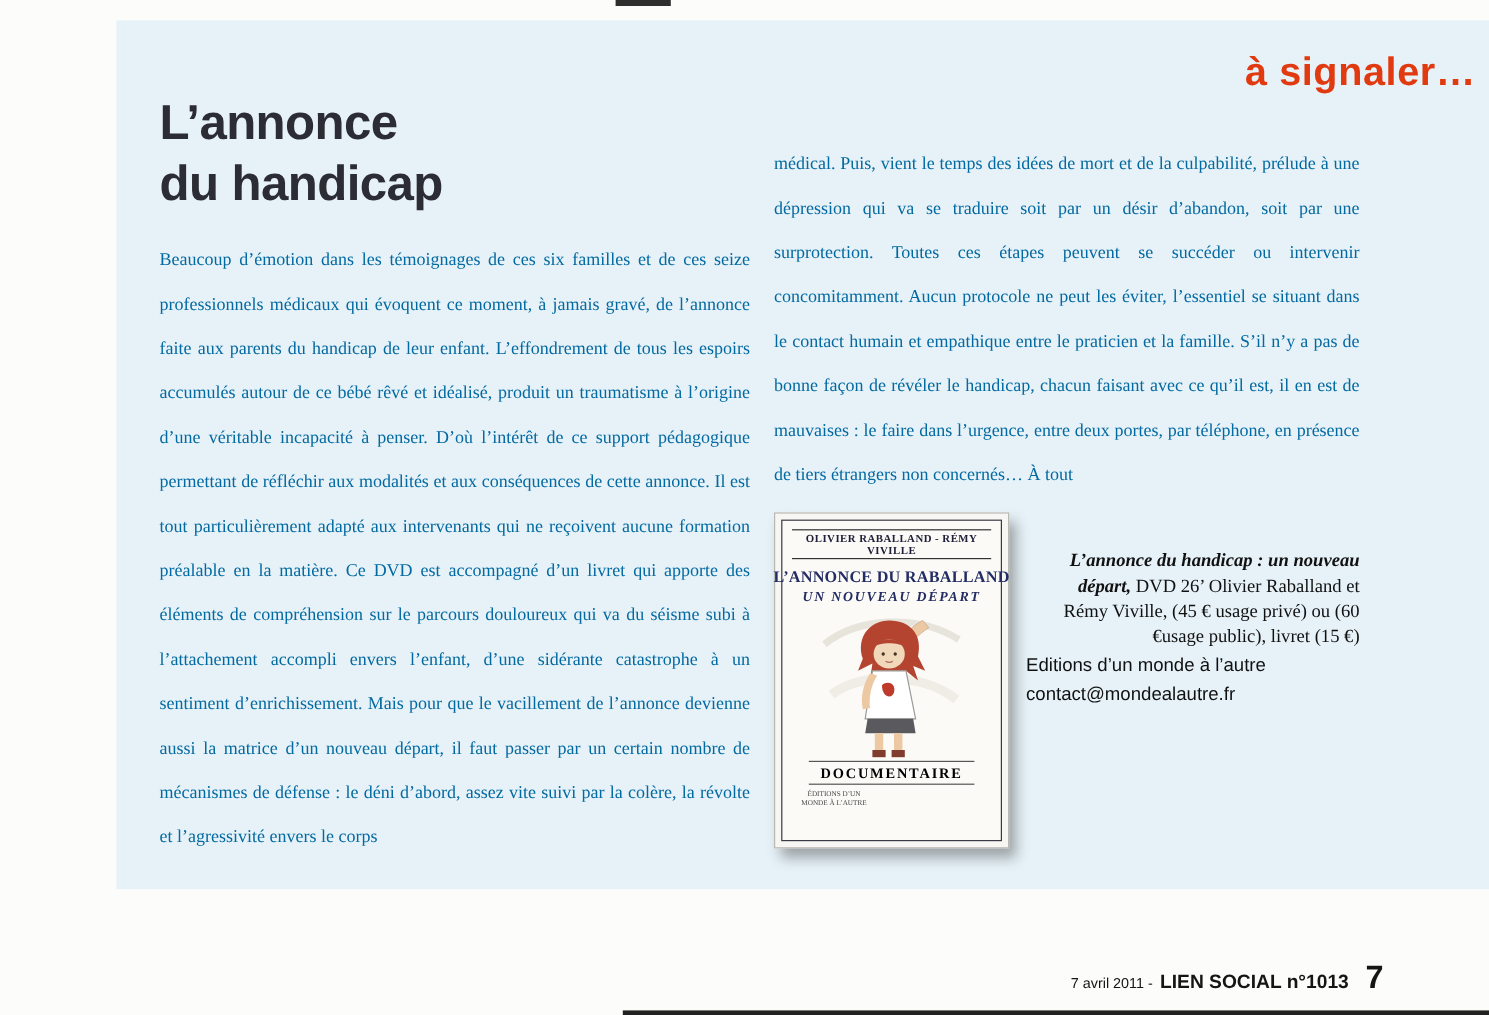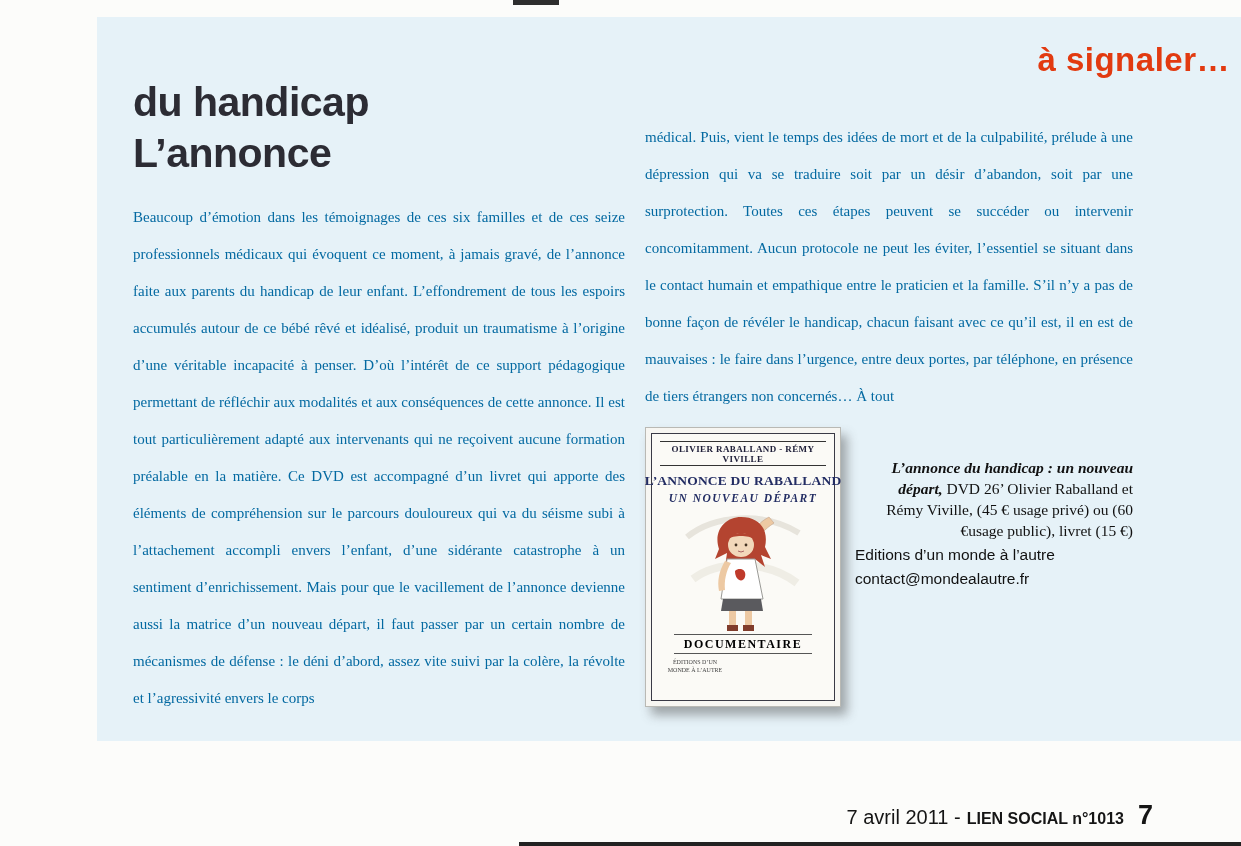--- a/index.html
+++ b/index.html
@@ -84,40 +84,40 @@
   .caption-line {
     font-family:"Liberation Sans", sans-serif;
     font-size:15.5px; line-height:21px; color:#111; margin:3px 0 0 0;
   }
 
   .footer {
     position:absolute; top:774px; right:88px;
     font-family:"Liberation Sans", sans-serif;
     display:flex; align-items:baseline; color:#151515;
   }
-  .footer-date { font-size:20px; margin-right:6px; }
+  .footer-date { font-size:12px; margin-right:6px; }
   .footer-mag { font-size:16px; font-weight:700;margin-top:36px; }
   .footer-page { font-size:27px; font-weight:700; margin-left:14px; }
 
   .scan-edge-bottom { position:absolute; left:519px; bottom:0; width:722px; height:4px; background:#222; }
   .scan-mark-top { position:absolute; left:513px; top:0; width:46px; height:5px; background:#2e2e2e; }
 </style>
 </head>
 <body>
 
 <div class="scan-mark-top"></div>
 
 <div class="content-box">
 
   <div class="signaler">à signaler…</div>
 
   <div class="col-left">
     <h1 class="article-title">
+      <span>L’annonce</span>
       <span>du handicap</span>
-      <span>L’annonce</span>
     </h1>
     <p class="body-text">Beaucoup d’émotion dans les témoignages de ces six familles et de ces seize professionnels médicaux qui évoquent ce moment, à jamais gravé, de l’annonce faite aux parents du handicap de leur enfant. L’effondrement de tous les espoirs accumulés autour de ce bébé rêvé et idéalisé, produit un traumatisme à l’origine d’une véritable incapacité à penser. D’où l’intérêt de ce support pédagogique permettant de réfléchir aux modalités et aux conséquences de cette annonce. Il est tout particulièrement adapté aux intervenants qui ne reçoivent aucune formation préalable en la matière. Ce DVD est accompagné d’un livret qui apporte des éléments de compréhension sur le parcours douloureux qui va du séisme subi à l’attachement accompli envers l’enfant, d’une sidérante catastrophe à un sentiment d’enrichissement. Mais pour que le vacillement de l’annonce devienne aussi la matrice d’un nouveau départ, il faut passer par un certain nombre de mécanismes de défense : le déni d’abord, assez vite suivi par la colère, la révolte et l’agressivité envers le corps</p>
   </div>
 
   <div class="col-right">
     <p class="body-text">médical. Puis, vient le temps des idées de mort et de la culpabilité, prélude à une dépression qui va se traduire soit par un désir d’abandon, soit par une surprotection. Toutes ces étapes peuvent se succéder ou intervenir concomitamment. Aucun protocole ne peut les éviter, l’essentiel se situant dans le contact humain et empathique entre le praticien et la famille. S’il n’y a pas de bonne façon de révéler le handicap, chacun faisant avec ce qu’il est, il en est de mauvaises : le faire dans l’urgence, entre deux portes, par téléphone, en présence de tiers étrangers non concernés… À tout</p>
 
     <div class="media-row">
 
       <div class="dvd-cover">

